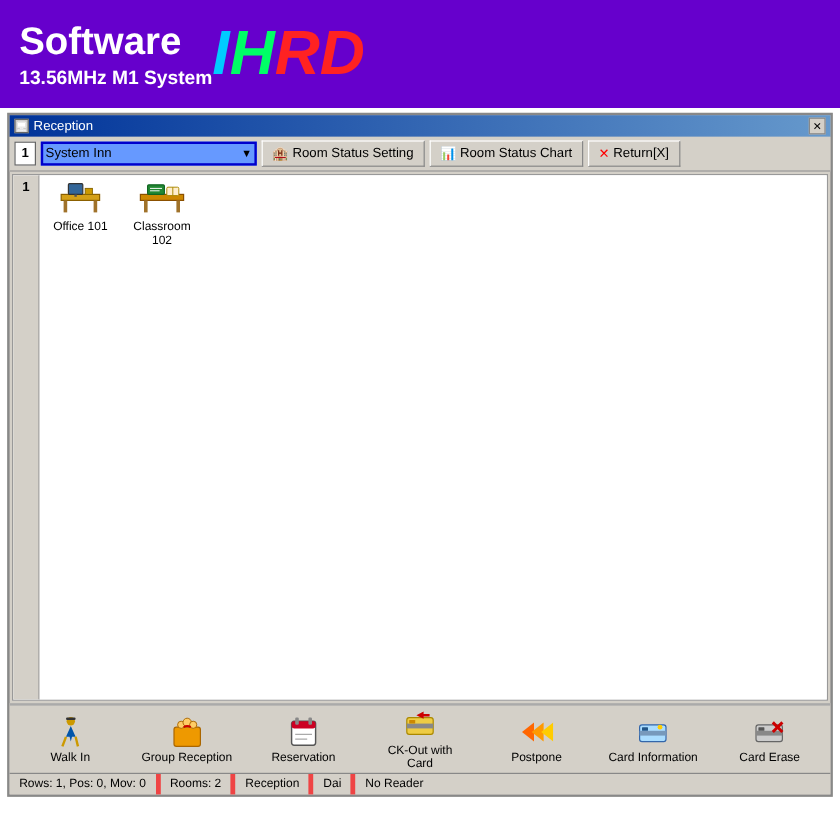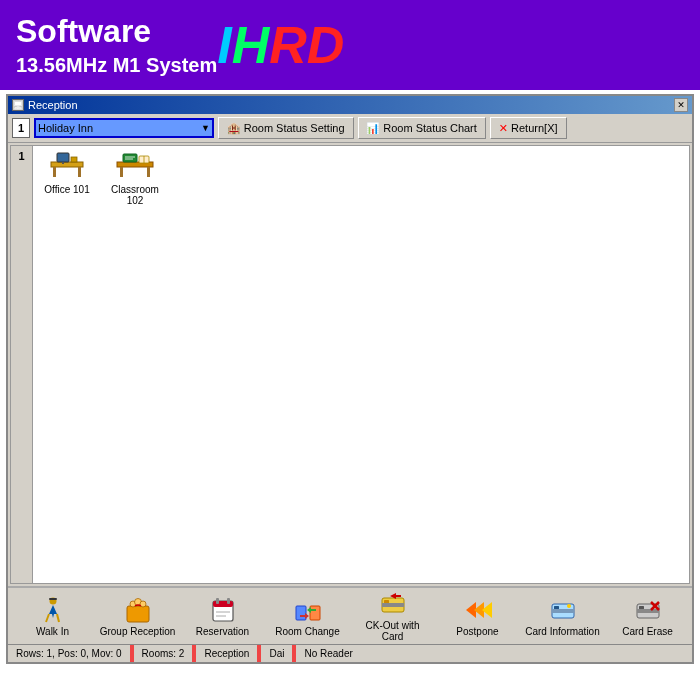--- a/index.html
+++ b/index.html
@@ -9,21 +9,21 @@
     .header {
       background: #6600cc;
       height: 90px;
       display: flex;
       align-items: center;
       justify-content: flex-start;
       padding: 0 16px;
     }
     .header-left { color: #fff; }
     .header-title { font-size: 32px; font-weight: bold; color: #fff; }
-    .header-subtitle { font-size: 20px; font-weight: bold; color: #fff; margin-top: 4px; }
+    .header-subtitle { font-size: 16px; font-weight: bold; color: #fff; margin-top: 4px; }
     .header-logo {
       display: flex;
       align-items: center;
       font-size: 52px;
       font-weight: 900;
       letter-spacing: -2px;
     }
     .logo-i { color: #00ccff; font-style: italic; }
     .logo-h { color: #00ff66; font-style: italic; margin-left: 2px; }
     .logo-r { color: #ff2222; font-style: italic; margin-left: 2px; }
@@ -221,21 +221,21 @@
     <div class="titlebar-left">
       <div class="titlebar-icon">🖥</div>
       <span>Reception</span>
     </div>
     <div class="titlebar-close">✕</div>
   </div>
 
   <div class="toolbar">
     <div class="floor-num">1</div>
     <div class="hotel-select">
-      <span>Holiday Inn</span>
+      <span>System Inn</span>
       <span class="hotel-select-arrow">▼</span>
     </div>
     <button class="toolbar-btn">
       <span>🏨</span>
       <span>Room Status Setting</span>
     </button>
     <button class="toolbar-btn">
       <span>📊</span>
       <span>Room Status Chart</span>
     </button>
@@ -328,31 +328,20 @@
           <rect x="4" y="5" width="20" height="6" rx="2" fill="#cc0022"></rect>
           <rect x="7" y="2" width="3" height="6" rx="1" fill="#888"></rect>
           <rect x="18" y="2" width="3" height="6" rx="1" fill="#888"></rect>
           <line x1="7" y1="16" x2="21" y2="16" stroke="#aaa" stroke-width="1"></line>
           <line x1="7" y1="20" x2="17" y2="20" stroke="#aaa" stroke-width="1"></line>
         </svg>
       </div>
       <div class="bottom-btn-label">Reservation</div>
     </div>
 
-    <div class="bottom-btn">
-      <div class="bottom-btn-icon">
-        <svg width="28" height="28" viewBox="0 0 28 28">
-          <rect x="2" y="10" width="10" height="14" rx="1" fill="#5588ff" stroke="#2244cc" stroke-width="1"></rect>
-          <rect x="16" y="10" width="10" height="14" rx="1" fill="#ff8844" stroke="#cc4400" stroke-width="1"></rect>
-          <path d="M13 14 L17 11 L17 13 L22 13 L22 15 L17 15 L17 17 Z" fill="#33aa33"></path>
-          <path d="M15 20 L11 17 L11 19 L6 19 L6 21 L11 21 L11 23 Z" fill="#cc3333"></path>
-        </svg>
-      </div>
-      <div class="bottom-btn-label">Room Change</div>
-    </div>
 
     <div class="bottom-btn">
       <div class="bottom-btn-icon">
         <svg width="28" height="28" viewBox="0 0 28 28">
           <rect x="3" y="8" width="22" height="14" rx="2" fill="#eecc44" stroke="#aa8800" stroke-width="1"></rect>
           <rect x="3" y="13" width="22" height="4" fill="#888"></rect>
           <rect x="5" y="10" width="5" height="3" rx="0.5" fill="#cc8800"></rect>
 
           <path d="M11 6 L17 3 L17 5 L22 5 L22 7 L17 7 L17 9 Z" fill="#cc0000"></path>
         </svg>

